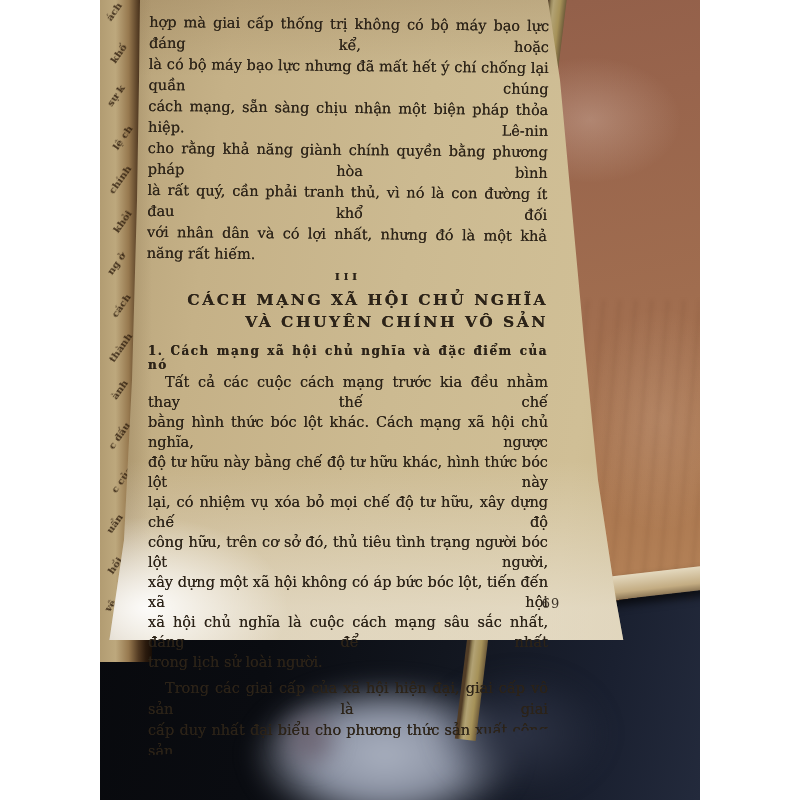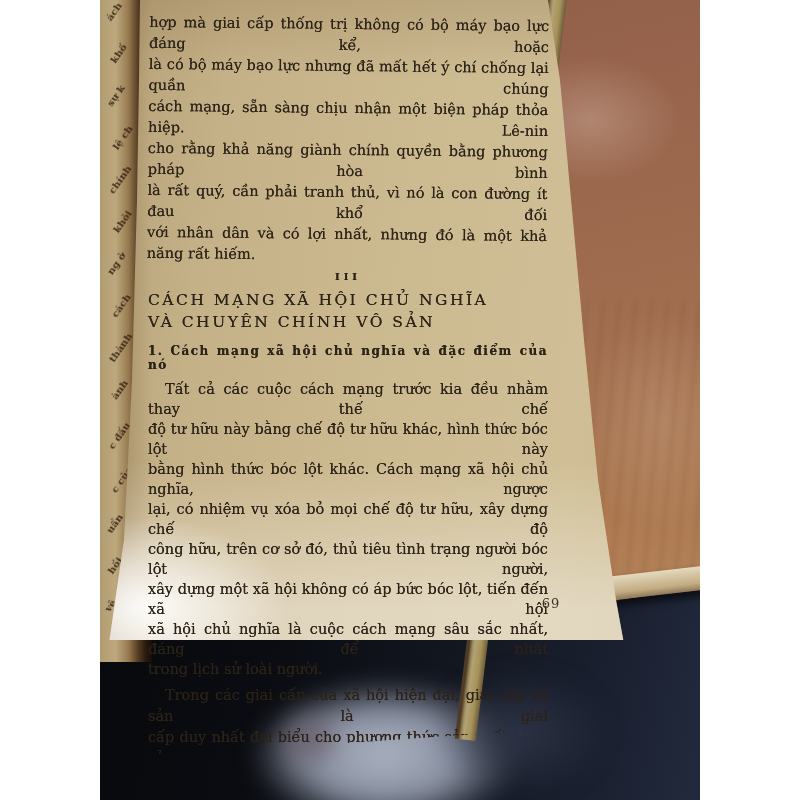--- a/index.html
+++ b/index.html
@@ -43,24 +43,24 @@
       linear-gradient(to bottom,rgba(128,98,62,.22) 0,rgba(128,98,62,0) 12%),
       linear-gradient(98deg,#b5a077 0%,#c5b187 20%,#ccba91 50%,#d0bf96 78%,#c7b58a 100%);}
   
   .text{position:absolute;left:48px;top:8px;width:400px;color:#2c2318;
     font-family:"DejaVu Serif",serif;font-size:14.5px;text-shadow:0 0 .6px rgba(44,35,24,.85);}
   .block{line-height:20px;}
   .intro{margin-top:6px;line-height:21px;transform:rotate(.6deg);}
   .ln{text-align:justify;text-align-last:justify;white-space:normal;}
   .ln.end{text-align-last:left;}
   .sec-num{margin-top:5px;text-align:center;font-weight:bold;letter-spacing:4px;font-size:10px;}
-  .title{margin-top:7px;text-align:left;font-weight:normal;font-size:15.5px;letter-spacing:2.5px;line-height:22px;}
+  .title{margin-top:7px;text-align:right;font-weight:bold;font-size:15.5px;letter-spacing:2.5px;line-height:22px;}
   .subheading{margin-top:11px;font-weight:bold;font-size:12px;letter-spacing:1.5px;
     text-align:justify;text-align-last:justify;}
-  .para1{margin-top:7px;}
+  .para1{}
   .para2{margin-top:6px;line-height:21px;}
   .ind{text-indent:17px;}
   .page-num{position:absolute;left:430px;top:596px;width:42px;text-align:center;
     font:13px "DejaVu Serif",serif;color:#3a3127;letter-spacing:1px;}
 </style>
 </head>
 <body>
 
 <div class="photo">
 
@@ -108,22 +108,22 @@
 
       <div class="title">
         <div>CÁCH MẠNG XÃ HỘI CHỦ NGHĨA</div>
         <div>VÀ CHUYÊN CHÍNH VÔ SẢN</div>
       </div>
 
       <div class="subheading">1. Cách mạng xã hội chủ nghĩa và đặc điểm của nó</div>
 
       <div class="block para1">
         <div class="ln ind">Tất cả các cuộc cách mạng trước kia đều nhằm thay thế chế</div>
+        <div class="ln">bằng hình thức bóc lột khác. Cách mạng xã hội chủ nghĩa, ngược</div>
         <div class="ln">độ tư hữu này bằng chế độ tư hữu khác, hình thức bóc lột này</div>
-        <div class="ln">bằng hình thức bóc lột khác. Cách mạng xã hội chủ nghĩa, ngược</div>
         <div class="ln">lại, có nhiệm vụ xóa bỏ mọi chế độ tư hữu, xây dựng chế độ</div>
         <div class="ln">công hữu, trên cơ sở đó, thủ tiêu tình trạng người bóc lột người,</div>
         <div class="ln">xây dựng một xã hội không có áp bức bóc lột, tiến đến xã hội</div>
         <div class="ln">xã hội chủ nghĩa là cuộc cách mạng sâu sắc nhất, đáng để nhất</div>
         <div class="ln end">trong lịch sử loài người.</div>
       </div>
 
       <div class="block para2">
         <div class="ln ind">Trong các giai cấp của xã hội hiện đại, giai cấp vô sản là giai</div>
         <div class="ln">cấp duy nhất đại biểu cho phương thức sản xuất cộng sản chủ</div>

